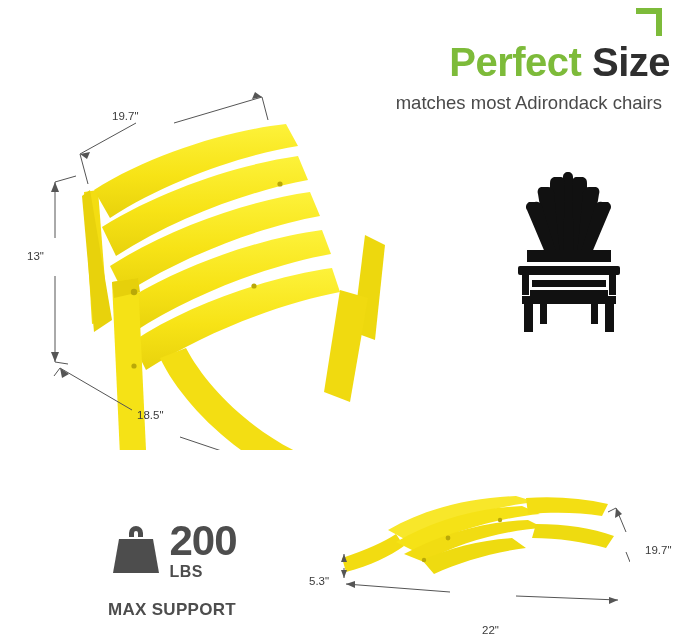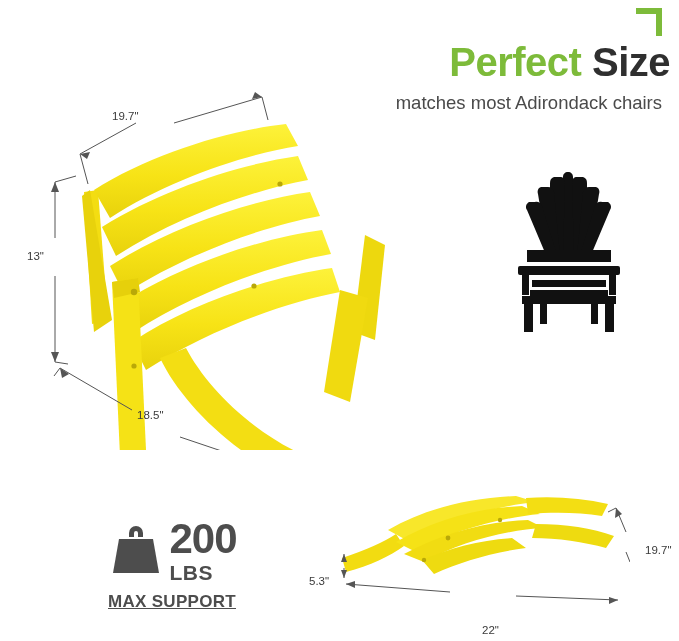--- a/index.html
+++ b/index.html
@@ -139,33 +139,32 @@
     align-items: flex-start;
     line-height: 1;
   }
   .badge-number {
     font-size: 42px;
     font-weight: 700;
     color: #4d4d4d;
     letter-spacing: -1px;
   }
   .badge-unit {
-    font-size: 21px;
+    font-size: 16px;
     font-weight: 700;
     color: #4d4d4d;
     margin-top: 2px;
     letter-spacing: 0.5px;
   }
   .badge-caption {
     font-size: 17px;
     font-weight: 700;
     color: #4d4d4d;
     letter-spacing: 0.3px;
-    margin-top: 4px;
-    text-decoration: underline;
+    margin-top: 12px;
   }
 </style>
 </head>
 <body>
 
 <div class="page">
 
   <div class="corner-mark">
     <div class="h"></div>
     <div class="v"></div>

